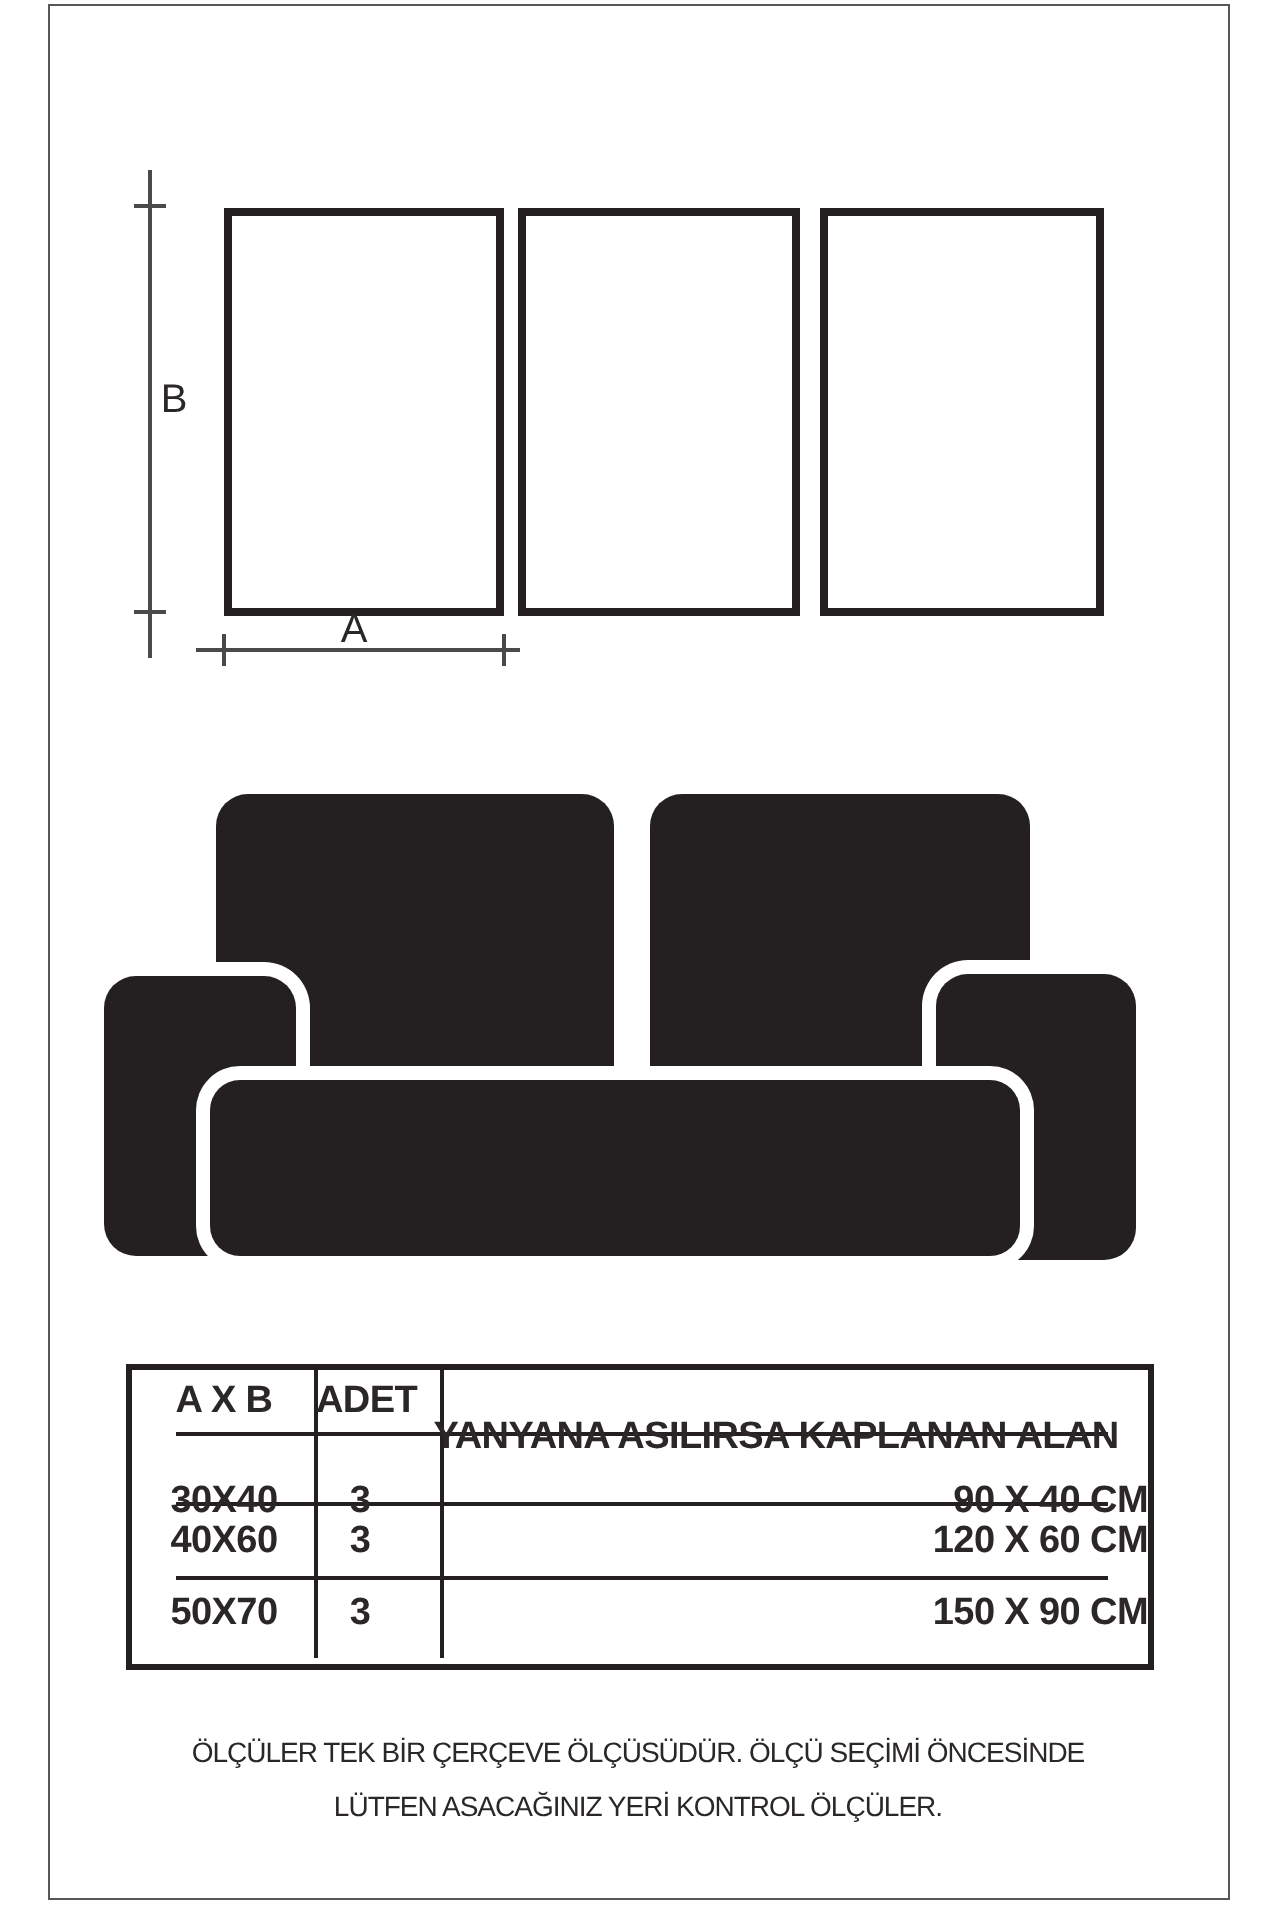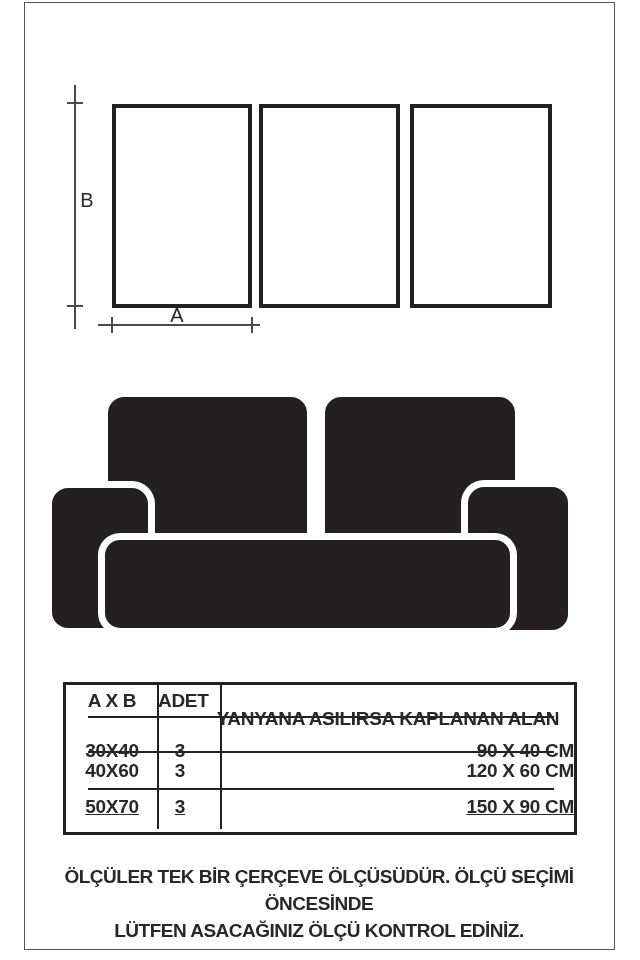--- a/index.html
+++ b/index.html
@@ -72,32 +72,32 @@
   #hline-3 { top: 103px; }
   .trow {
     position: absolute; left: 0; width: 508px; height: 28px;
     display: flex; align-items: center;
     font-size: 19px; font-weight: 600; letter-spacing: -0.3px;
     line-height: 28px; color: #2b2727;
   }
   #trow-header { top: 2px; }
   #trow-1 { top: 52px; }
   #trow-2 { top: 72px; }
-  #trow-3 { top: 108px; text-decoration: underline; }
+  #trow-3 { top: 108px; }
   .c1 { width: 92px; text-align: center; }
   .c2 { width: 44px; text-align: center; }
   .c3 { flex: 1; text-align: right; padding-left: 8px; }
   #trow-header .c3 { text-align: center; padding-left: 0; margin-top: 35px; }
 
   
   #disclaimer {
     position: absolute;
     left: 24px; top: 863px; width: 590px;
     text-align: center;
-    font-size: 19px; font-weight: 700; letter-spacing: -0.5px;
+    font-size: 14px; font-weight: 400; letter-spacing: -0.5px;
     line-height: 27px; color: #2b2727;
   }
 </style>
 </head>
 <body>
 
 <div id="canvas">
 
   <div id="border-frame" class="abs"></div>
 
@@ -157,16 +157,16 @@
     </div>
     <div class="trow" id="trow-3">
       <div class="c1">50X70</div>
       <div class="c2">3</div>
       <div class="c3">150 X 90 CM</div>
     </div>
   </div>
 
   <div id="disclaimer">
     <div>ÖLÇÜLER TEK BİR ÇERÇEVE ÖLÇÜSÜDÜR. ÖLÇÜ SEÇİMİ ÖNCESİNDE</div>
-    <div>LÜTFEN ASACAĞINIZ ÖLÇÜ KONTROL EDİNİZ.</div>
+    <div>LÜTFEN ASACAĞINIZ YERİ KONTROL ÖLÇÜLER.</div>
   </div>
 
 </div>
 
 </body></html>

